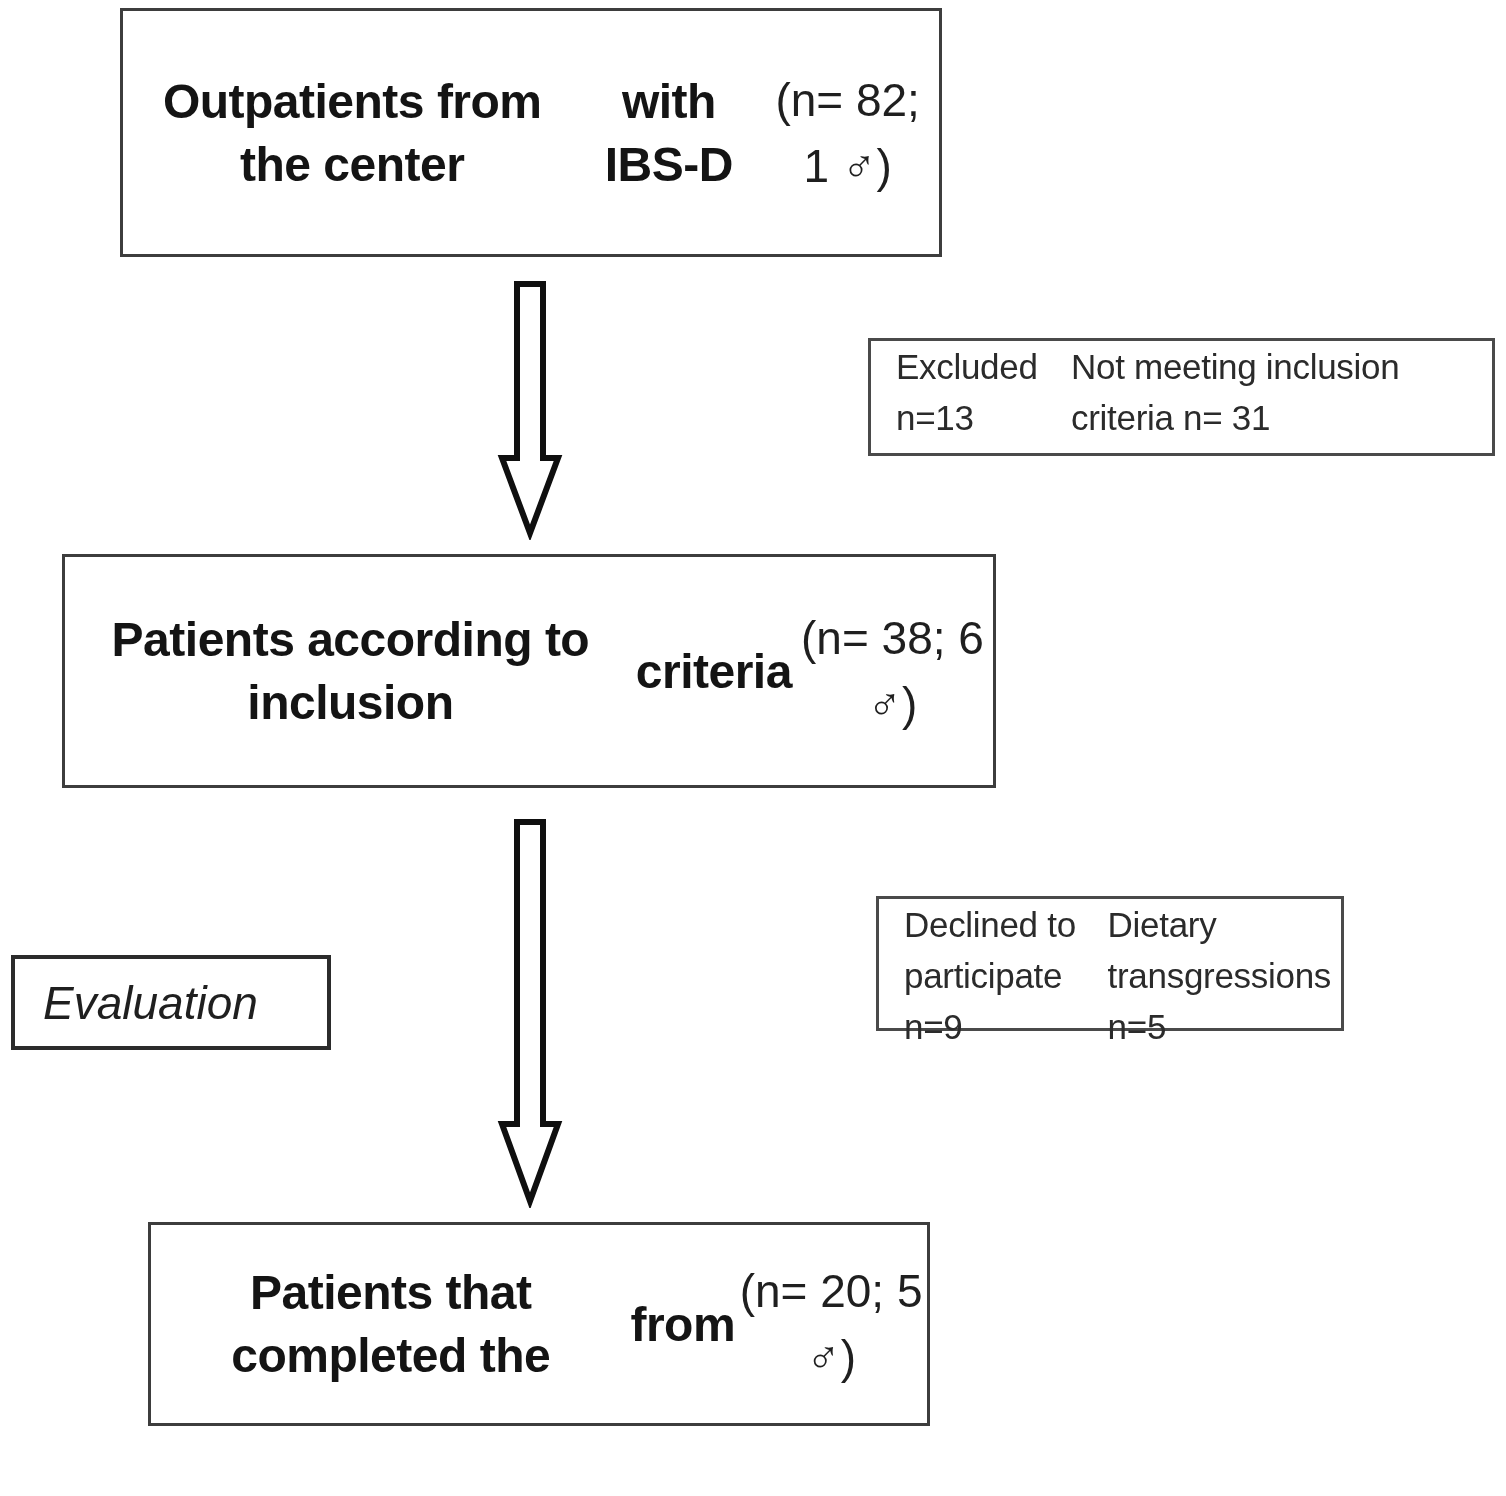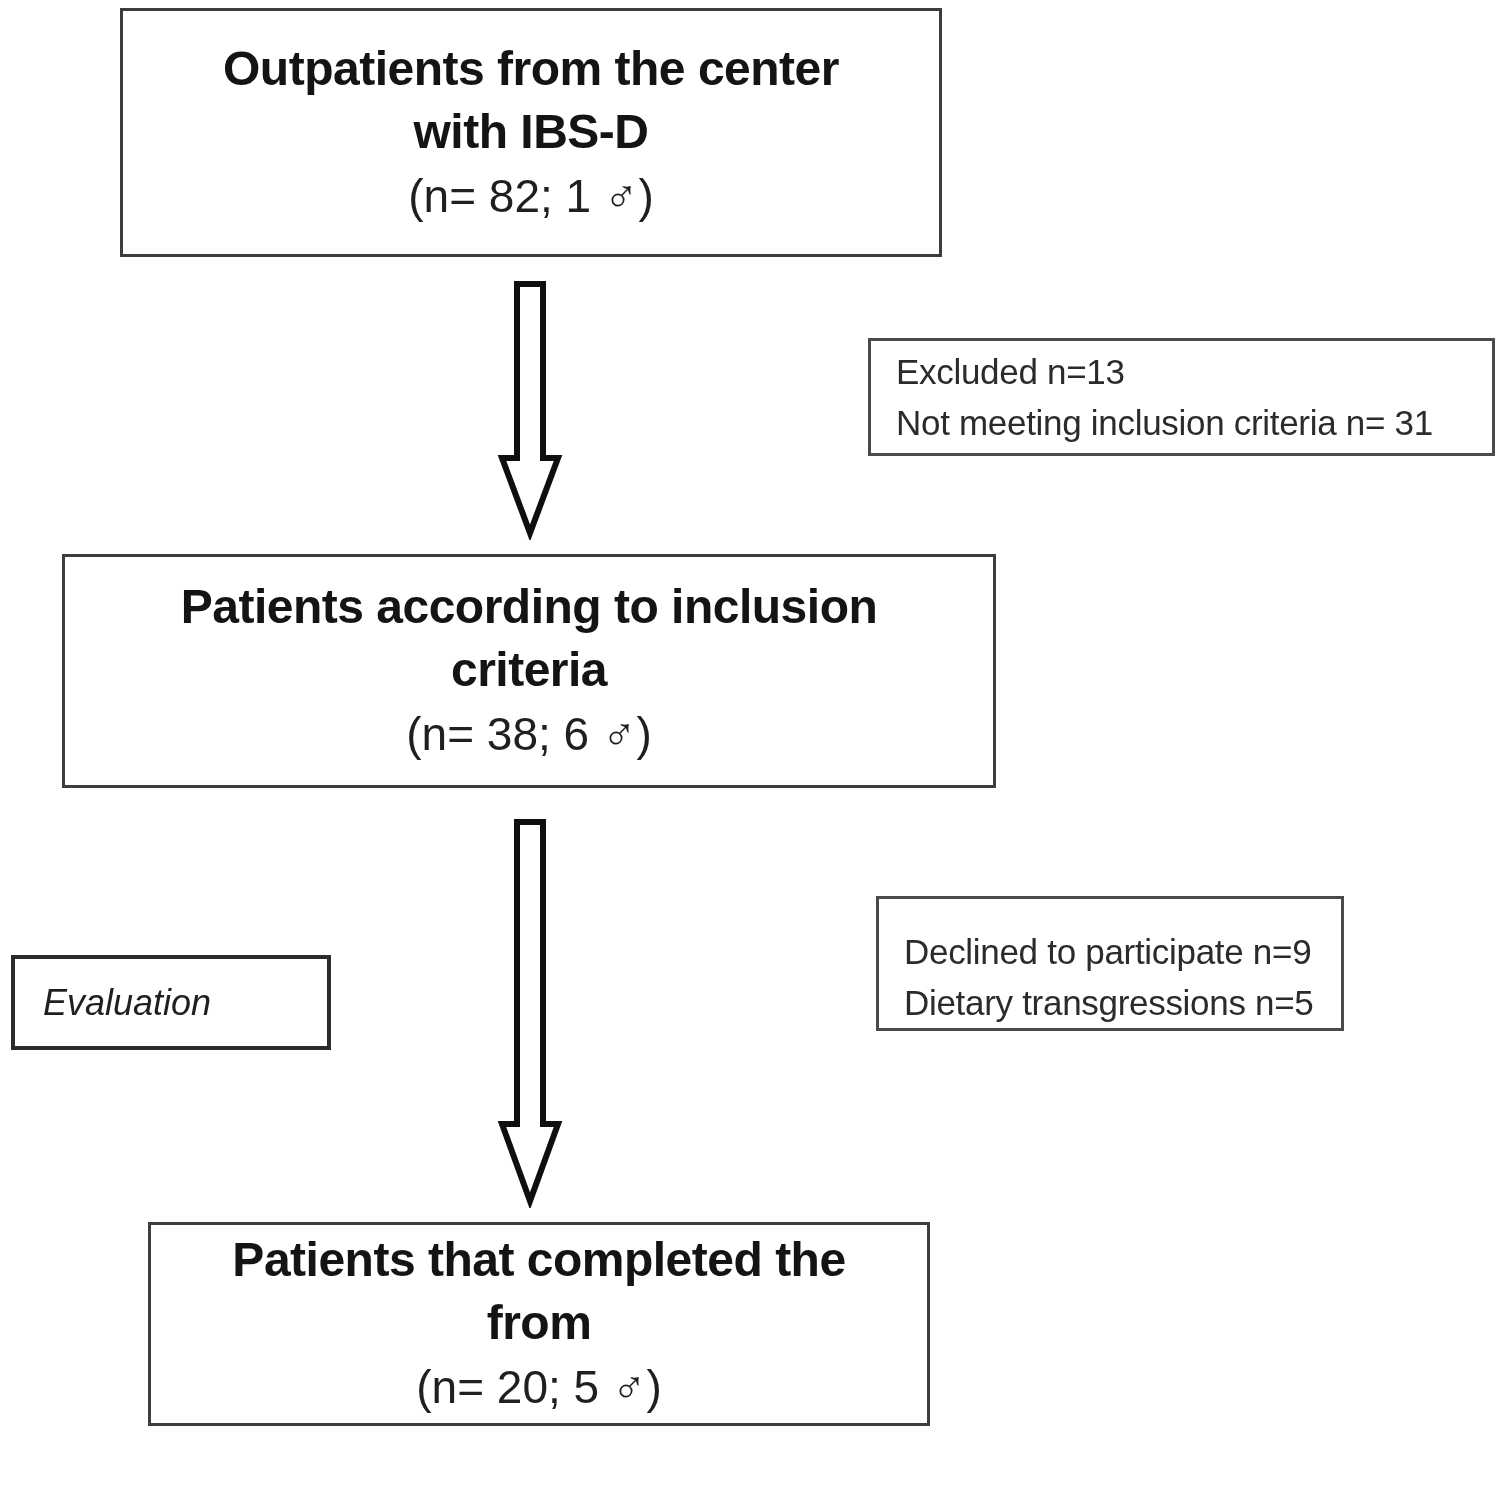--- a/index.html
+++ b/index.html
@@ -15,21 +15,21 @@
     font-family: "Liberation Sans", sans-serif;
     color: #1b1b1b;
     overflow: hidden;
   }
   .node {
     position: absolute;
     background: #ffffff;
     border: 3px solid #3d3d3d;
     box-sizing: border-box;
     display: flex;
-    flex-direction: column;
+    flex-direction: row;
     align-items: center;
     justify-content: center;
     text-align: center;
   }
   .node .title-line {
     display: block;
     font-weight: bold;
     font-size: 48px;
     line-height: 63px;
     color: #141414;
@@ -45,21 +45,21 @@
   #box-top    { left: 120px; top: 8px;    width: 822px; height: 249px; }
   #box-mid    { left: 62px;  top: 554px;  width: 934px; height: 234px; }
   #box-bottom { left: 148px; top: 1222px; width: 782px; height: 204px; }
 
   .note {
     position: absolute;
     background: #ffffff;
     border: 3px solid #4a4a4a;
     box-sizing: border-box;
     display: flex;
-    flex-direction: column;
+    flex-direction: row;
     justify-content: center;
     align-items: flex-start;
     padding-left: 25px;
     padding-right: 10px;
     text-align: left;
   }
   .note .note-line {
     display: block;
     font-size: 35px;
     line-height: 51px;
@@ -78,21 +78,21 @@
     background: #ffffff;
     border: 4px solid #2b2b2b;
     box-sizing: border-box;
     display: flex;
     align-items: center;
     justify-content: flex-start;
     padding-left: 28px;
   }
   #box-eval .eval-label {
     font-style: italic;
-    font-size: 36px;
+    font-size: 46px;
     color: #1f1f1f;
   }
   .flow-arrow {
     position: absolute;
   }
 </style>
 </head>
 <body>
 
 <div class="canvas">

